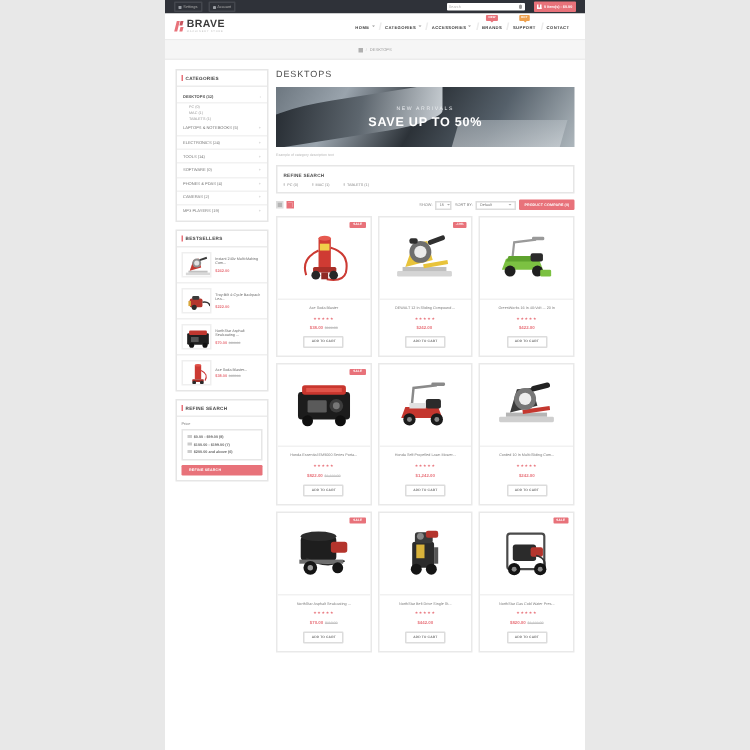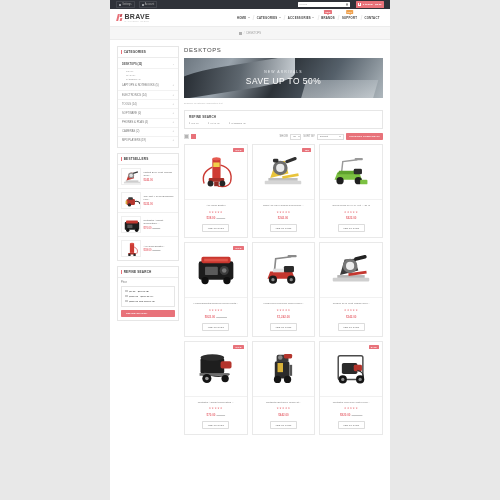--- a/index.html
+++ b/index.html
@@ -109,21 +109,21 @@
   .banner { height: 40px; position: relative; overflow:hidden; margin-bottom: 4px;
     background: linear-gradient(120deg,#6d7780 0%,#9aa4ad 22%,#2c3238 48%,#55606a 72%,#aeb7bd 100%); }
   .banner:before { content:""; position:absolute; left:-6%; top:18%; width:62%; height:64%;
     background: linear-gradient(100deg,#1d2228,#5d666e 55%,#c8ced3); transform: skewY(-9deg);
     border-radius: 40% 6% 30% 8%; }
   .banner:after { content:""; position:absolute; right:4%; bottom:-14%; width:36%; height:58%;
     background: linear-gradient(180deg,#b8c0c6,#e3e7ea); transform: skewX(-16deg); opacity:.55; }
   .ban-txt { position:absolute; inset:0; display:flex; flex-direction:column;
     align-items:center; justify-content:center; z-index:2; }
   .ban-sm { font-size:3.4px; color:#e9ecef; letter-spacing:1.1px; margin-bottom:2px; }
-  .ban-lg { font-size:8.4px; font-weight:normal; color:#fff; letter-spacing:.5px;text-align:right; }
+  .ban-lg { font-size:8.4px; font-weight:bold; color:#fff; letter-spacing:.5px;text-align:right; }
   .cat-desc { font-size:2.4px; color:#b9b9b9; margin-bottom:5px; }
 
   .refine-panel { border:.4px solid #e6e6e6; padding: 3.5px 4px; margin-bottom: 4px; }
   .rp-title { font-size:3.1px; font-weight:bold; color:#4a4a4a; margin-bottom:3px; letter-spacing:.15px; }
   .rp-links { display:flex; gap:9px; }
   .rp-link { font-size:2.5px; color:#8a8a8a; display:flex; align-items:center; gap:1.2px; }
   .rp-link .d { width:1.4px;height:1.4px;background:#d0d0d0;border-radius:50%; }
 
   .toolbar { display:flex; align-items:center; gap:2px; margin-bottom: 4px; }
   .vw { width:5px;height:5px;border:.4px solid #dcdcdc; display:flex; align-items:center;

